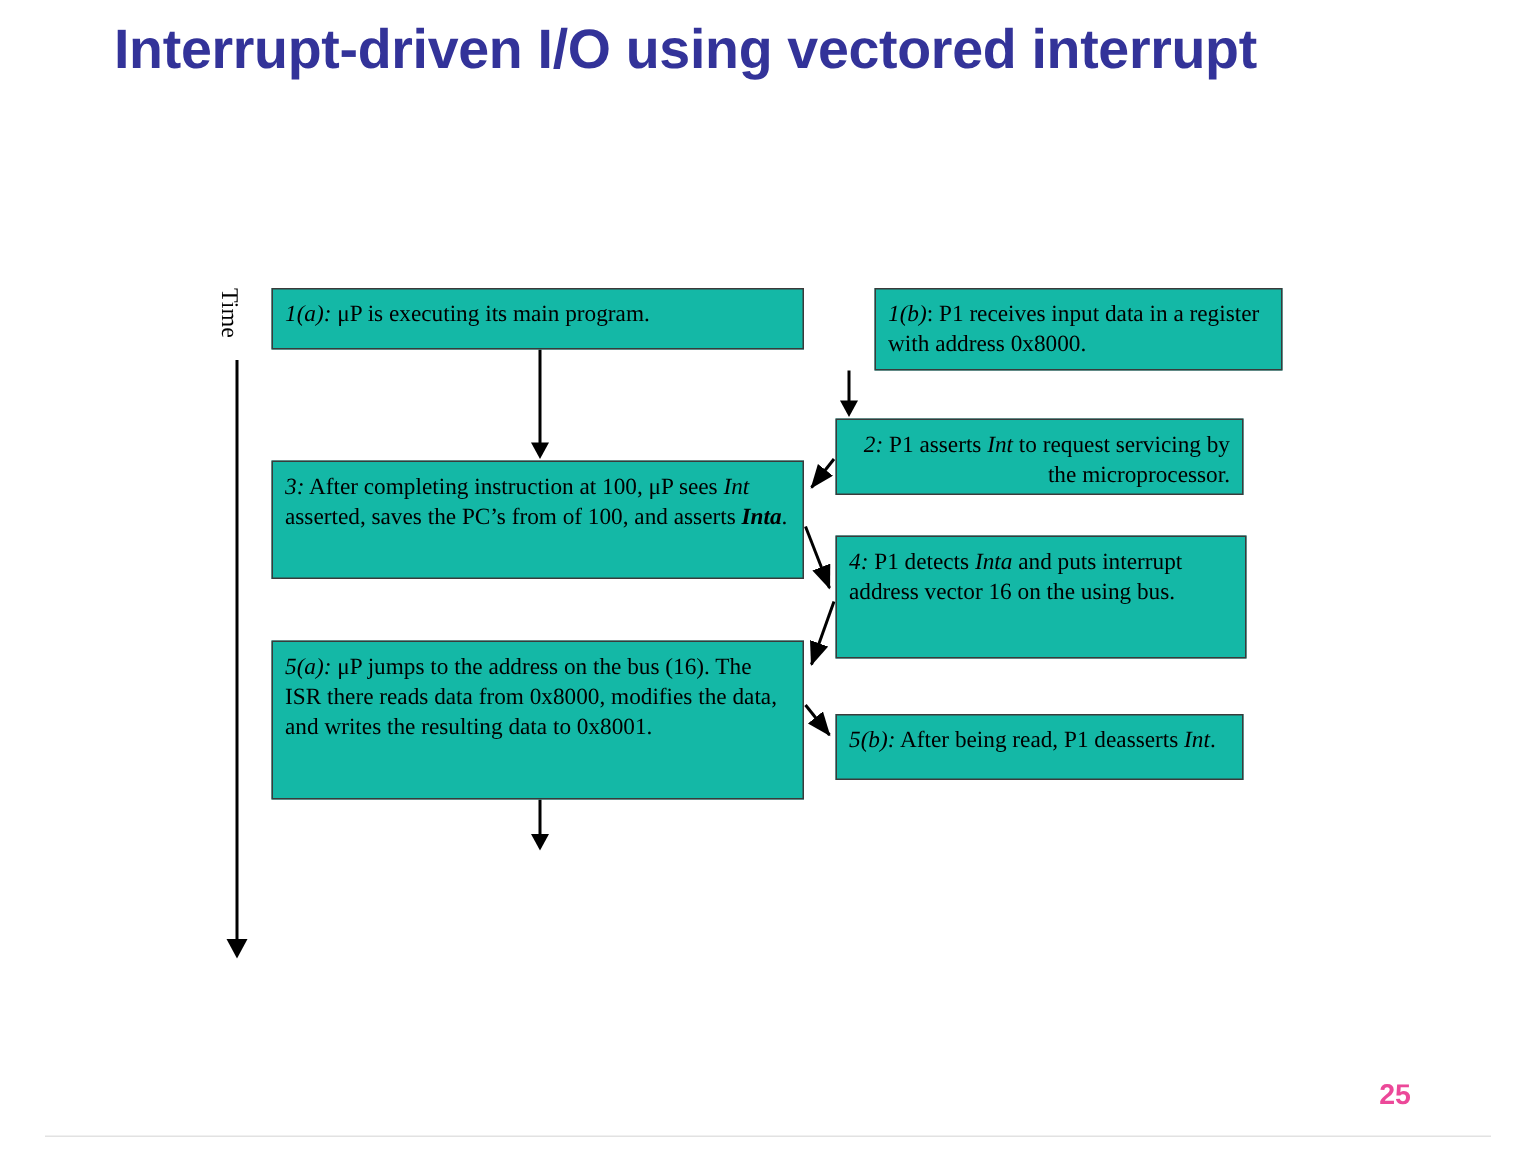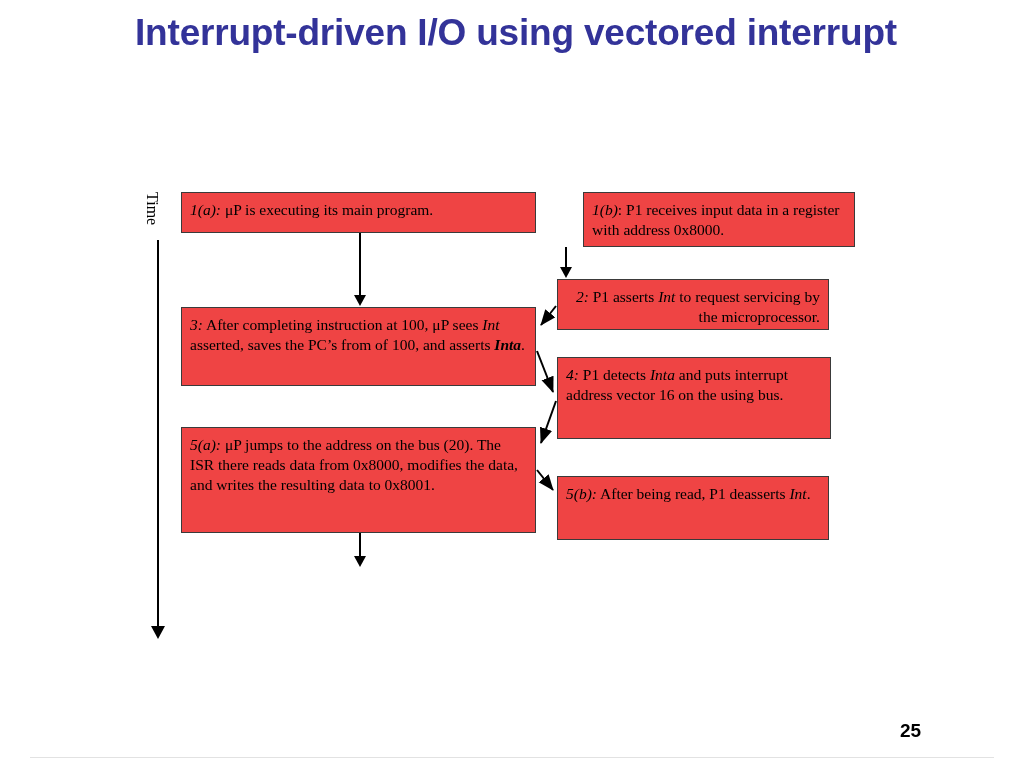--- a/index.html
+++ b/index.html
@@ -19,24 +19,23 @@
     position: absolute;
     left: 0; top: 0;
     width: 1024px;
     height: 768px;
     background: #ffffff;
   }
 
   
   #slide-title {
     position: absolute;
-    left: 66px;
+    left: 76px;
     top: 10px;
     width: 900px;
-    text-align: center;
     font-family: "Liberation Sans", sans-serif;
     font-weight: bold;
     font-size: 37px;
     line-height: 46px;
     color: #333399;
     letter-spacing: -0.2px;
   }
 
   
   #time-label {
@@ -68,39 +67,39 @@
     border-left: 7px solid transparent;
     border-right: 7px solid transparent;
     border-top: 13px solid #000000;
   }
 
   
   .step-box {
     position: absolute;
     box-sizing: border-box;
     border: 1.5px solid #3a3a3a;
-    background: #ef4444;
+    background: #14b8a6;
     font-family: "Liberation Serif", serif;
     font-size: 15.5px;
     line-height: 20px;
     color: #000000;
     padding: 7px 8px 4px 8px;
     overflow: hidden;
   }
   .step-box i { font-style: italic; }
   .step-box b { font-weight: normal; margin-top: 12px; }
   .step-box .bi { font-weight: bold; font-style: italic; }
 
   #box-1a { left: 181px; top: 192px; width: 355px; height: 41px; }
   #box-1b { left: 583px; top: 192px; width: 272px; height: 55px; }
   #box-2  { left: 557px; top: 279px; width: 272px; height: 51px; text-align: right; }
   #box-3  { left: 181px; top: 307px; width: 355px; height: 79px; }
   #box-4  { left: 557px; top: 357px; width: 274px; height: 82px; }
   #box-5a { left: 181px; top: 427px; width: 355px; height: 106px; }
-  #box-5b { left: 557px; top: 476px; width: 272px; height: 64px; }
+  #box-5b { left: 557px; top: 476px; width: 272px; height: 44px; }
   #box-6  { left: 181px; top: 568px; width: 355px; height: 59px; }
 
   
   .v-conn {
     position: absolute;
     width: 2px;
     background: #000000;
   }
   .v-head {
     position: absolute;
@@ -134,24 +133,25 @@
     top: 757px;
     width: 964px;
     height: 1px;
     background: #e2e2e2;
   }
   #page-number {
     position: absolute;
     left: 900px;
     top: 720px;
     width: 60px;
+    text-align: center;
     font-family: "Liberation Sans", sans-serif;
     font-weight: bold;
     font-size: 19px;
-    color: #000000;
+    color: #ec4899;
   }
 </style>
 </head>
 <body>
 
 <div id="slide">
 
   <div id="slide-title">Interrupt-driven I/O using vectored interrupt</div>
 
   <div id="time-label">Time</div>
@@ -189,19 +189,19 @@
   <div class="v-head" id="conn-1b-2-head"></div>
 
   <div class="v-conn" id="conn-5a-6-line"></div>
   <div class="v-head" id="conn-5a-6-head"></div>
 
   <div class="step-box" id="box-1a"><i>1(a):</i><span> μP is executing its main program.</span></div>
   <div class="step-box" id="box-1b"><i>1(b)</i><span>: P1 receives input data in a register with address 0x8000.</span></div>
   <div class="step-box" id="box-2"><i>2:</i><span> P1 asserts </span><i>Int</i><span> to request servicing by the microprocessor.</span></div>
   <div class="step-box" id="box-3"><i>3:</i><span> After completing instruction at 100, μP sees </span><i>Int</i><span> asserted, saves the PC’s from of 100, and </span><b>asserts </b><span class="bi">Inta</span><span>.</span></div>
   <div class="step-box" id="box-4"><i>4:</i><span> P1 detects </span><i>Inta</i><span> and </span><b>puts interrupt address vector 16</b><span> on the using bus.</span></div>
-  <div class="step-box" id="box-5a"><i>5(a):</i><span> </span><b>μP jumps to the address on the bus (20)</b><span>. The ISR there reads data from 0x8000, modifies the data, and writes the resulting data to 0x8001.</span></div>
+  <div class="step-box" id="box-5a"><i>5(a):</i><span> </span><b>μP jumps to the address on the bus (16)</b><span>. The ISR there reads data from 0x8000, modifies the data, and writes the resulting data to 0x8001.</span></div>
   <div class="step-box" id="box-5b"><i>5(b):</i><span> After being read, P1 deasserts </span><i>Int</i><span>.</span></div>
 
   <div id="footer-divider"></div>
   <div id="page-number">25</div>
 
 </div>
 
 </body></html>

